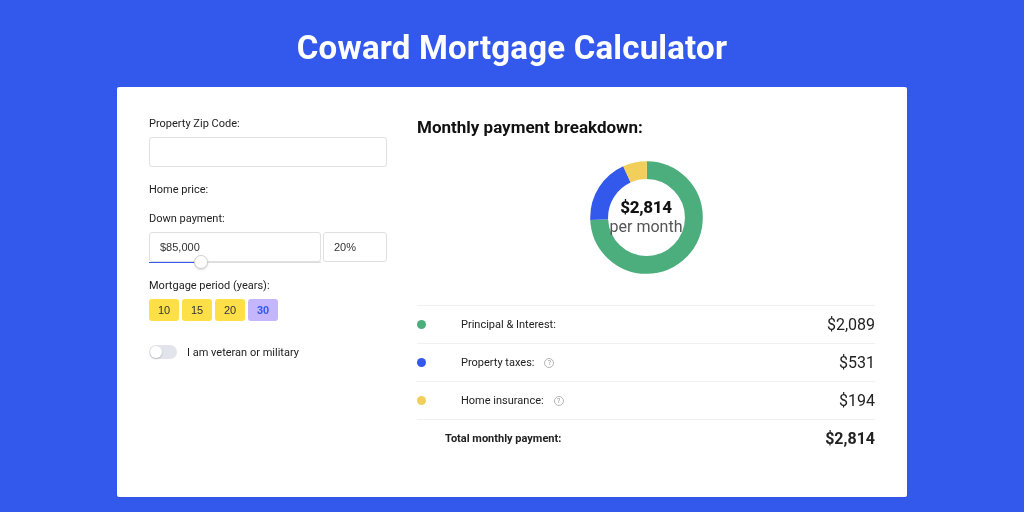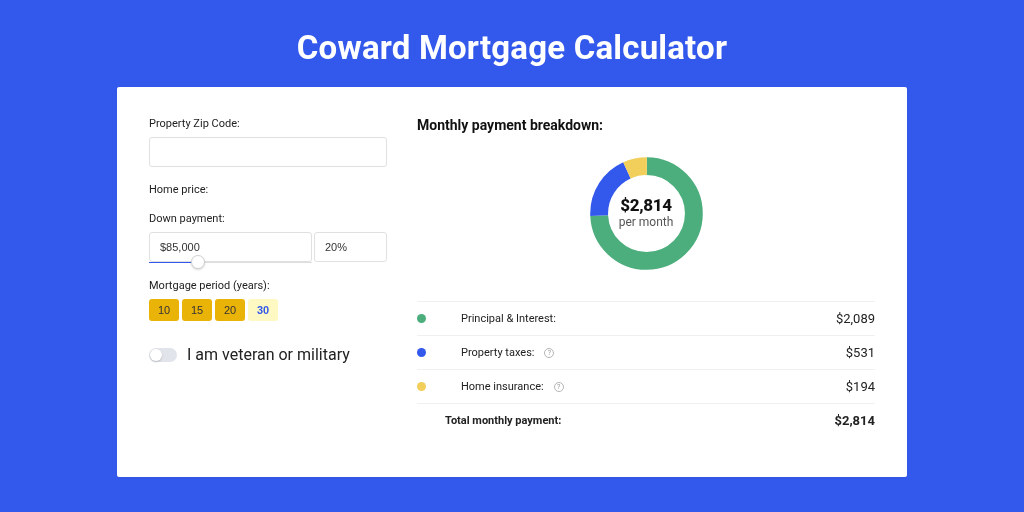--- a/index.html
+++ b/index.html
@@ -66,38 +66,38 @@
     border-radius: 50%;
     background: #fff;
     border: 1px solid #d0d0d0;
     box-shadow: 0 1px 2px rgba(0,0,0,0.15);
     position: absolute;
     top: -7px;
     transform: translateX(-50%);
   }
   .down-payment-row { display: flex; gap: 2px; }
   .down-payment-row .text-input:first-child { flex: 1; }
-  .down-payment-row .text-input:last-child { width: 73px; }
+  .down-payment-row .text-input:last-child { width: 64px; }
 
   .period-btns { display: flex; gap: 3px; }
   .period-btn {
     width: 30px;
     height: 22px;
     font-size: 11px;
     color: #333;
-    background: #eab308;
+    background: #fde047;
     border: none;
     border-radius: 3px;
     cursor: pointer;
     display: flex;
     align-items: center;
     justify-content: center;
   }
   .period-btn.active {
-    background: #fef9c3;
+    background: #c4b5fd;
     color: #3358ec;
     font-weight: 600;
   }
 
   .toggle-row { display: flex; align-items: center; gap: 10px; margin-top: 24px; }
   .toggle {
     width: 28px;
     height: 14px;
     background: #e1e4ea;
     border-radius: 10px;
@@ -106,52 +106,52 @@
   .toggle-knob {
     width: 12px;
     height: 12px;
     background: #fff;
     border-radius: 50%;
     position: absolute;
     top: 1px;
     left: 1px;
     box-shadow: 0 1px 2px rgba(0,0,0,0.2);
   }
-  .toggle-label { font-size: 16px; color: #222; }
+  .toggle-label { font-size: 11px; color: #222; }
 
   .section-title {
-    font-size: 14px;
+    font-size: 17px;
     font-weight: 700;
     color: #111;
     margin-bottom: 14px;
   }
   .donut-wrap { display: flex; justify-content: center; margin-bottom: 25px; padding-top: 4px; position: relative; }
   .donut { width: 125px; height: 125px; }
   .donut-center {
     position: absolute;
     top: 50%;
     left: 50%;
     transform: translate(-50%, -50%);
     text-align: center;
   }
   .donut-center .amount { font-size: 17px; font-weight: 800; color: #111; letter-spacing: -0.3px; }
-  .donut-center .permonth { font-size: 12px; color: #555; margin-top: 0px; }
+  .donut-center .permonth { font-size: 16px; color: #555; margin-top: 0px; }
 
   .legend-row {
     display: flex;
     align-items: center;
     justify-content: space-between;
     padding: 9px 0;
     border-top: 1px solid #f0f0f0;
   }
   .legend-row:first-of-type { border-top: none; }
   .legend-left { display: flex; align-items: center; gap: 7px; }
   .legend-dot { width: 9px; height: 9px; border-radius: 50%; flex-shrink: 0; }
   .legend-label { font-size: 11px; color: #222; padding-left: 28px; }
-  .legend-value { font-size: 13px; color: #222; }
+  .legend-value { font-size: 16px; color: #222; }
   .legend-row.total .legend-label,
   .legend-row.total .legend-value { font-weight: 700; }
   .info-icon {
     display: inline-flex;
     align-items: center;
     justify-content: center;
     width: 10px;
     height: 10px;
     border: 1px solid #b5b5b5;
     border-radius: 50%;

